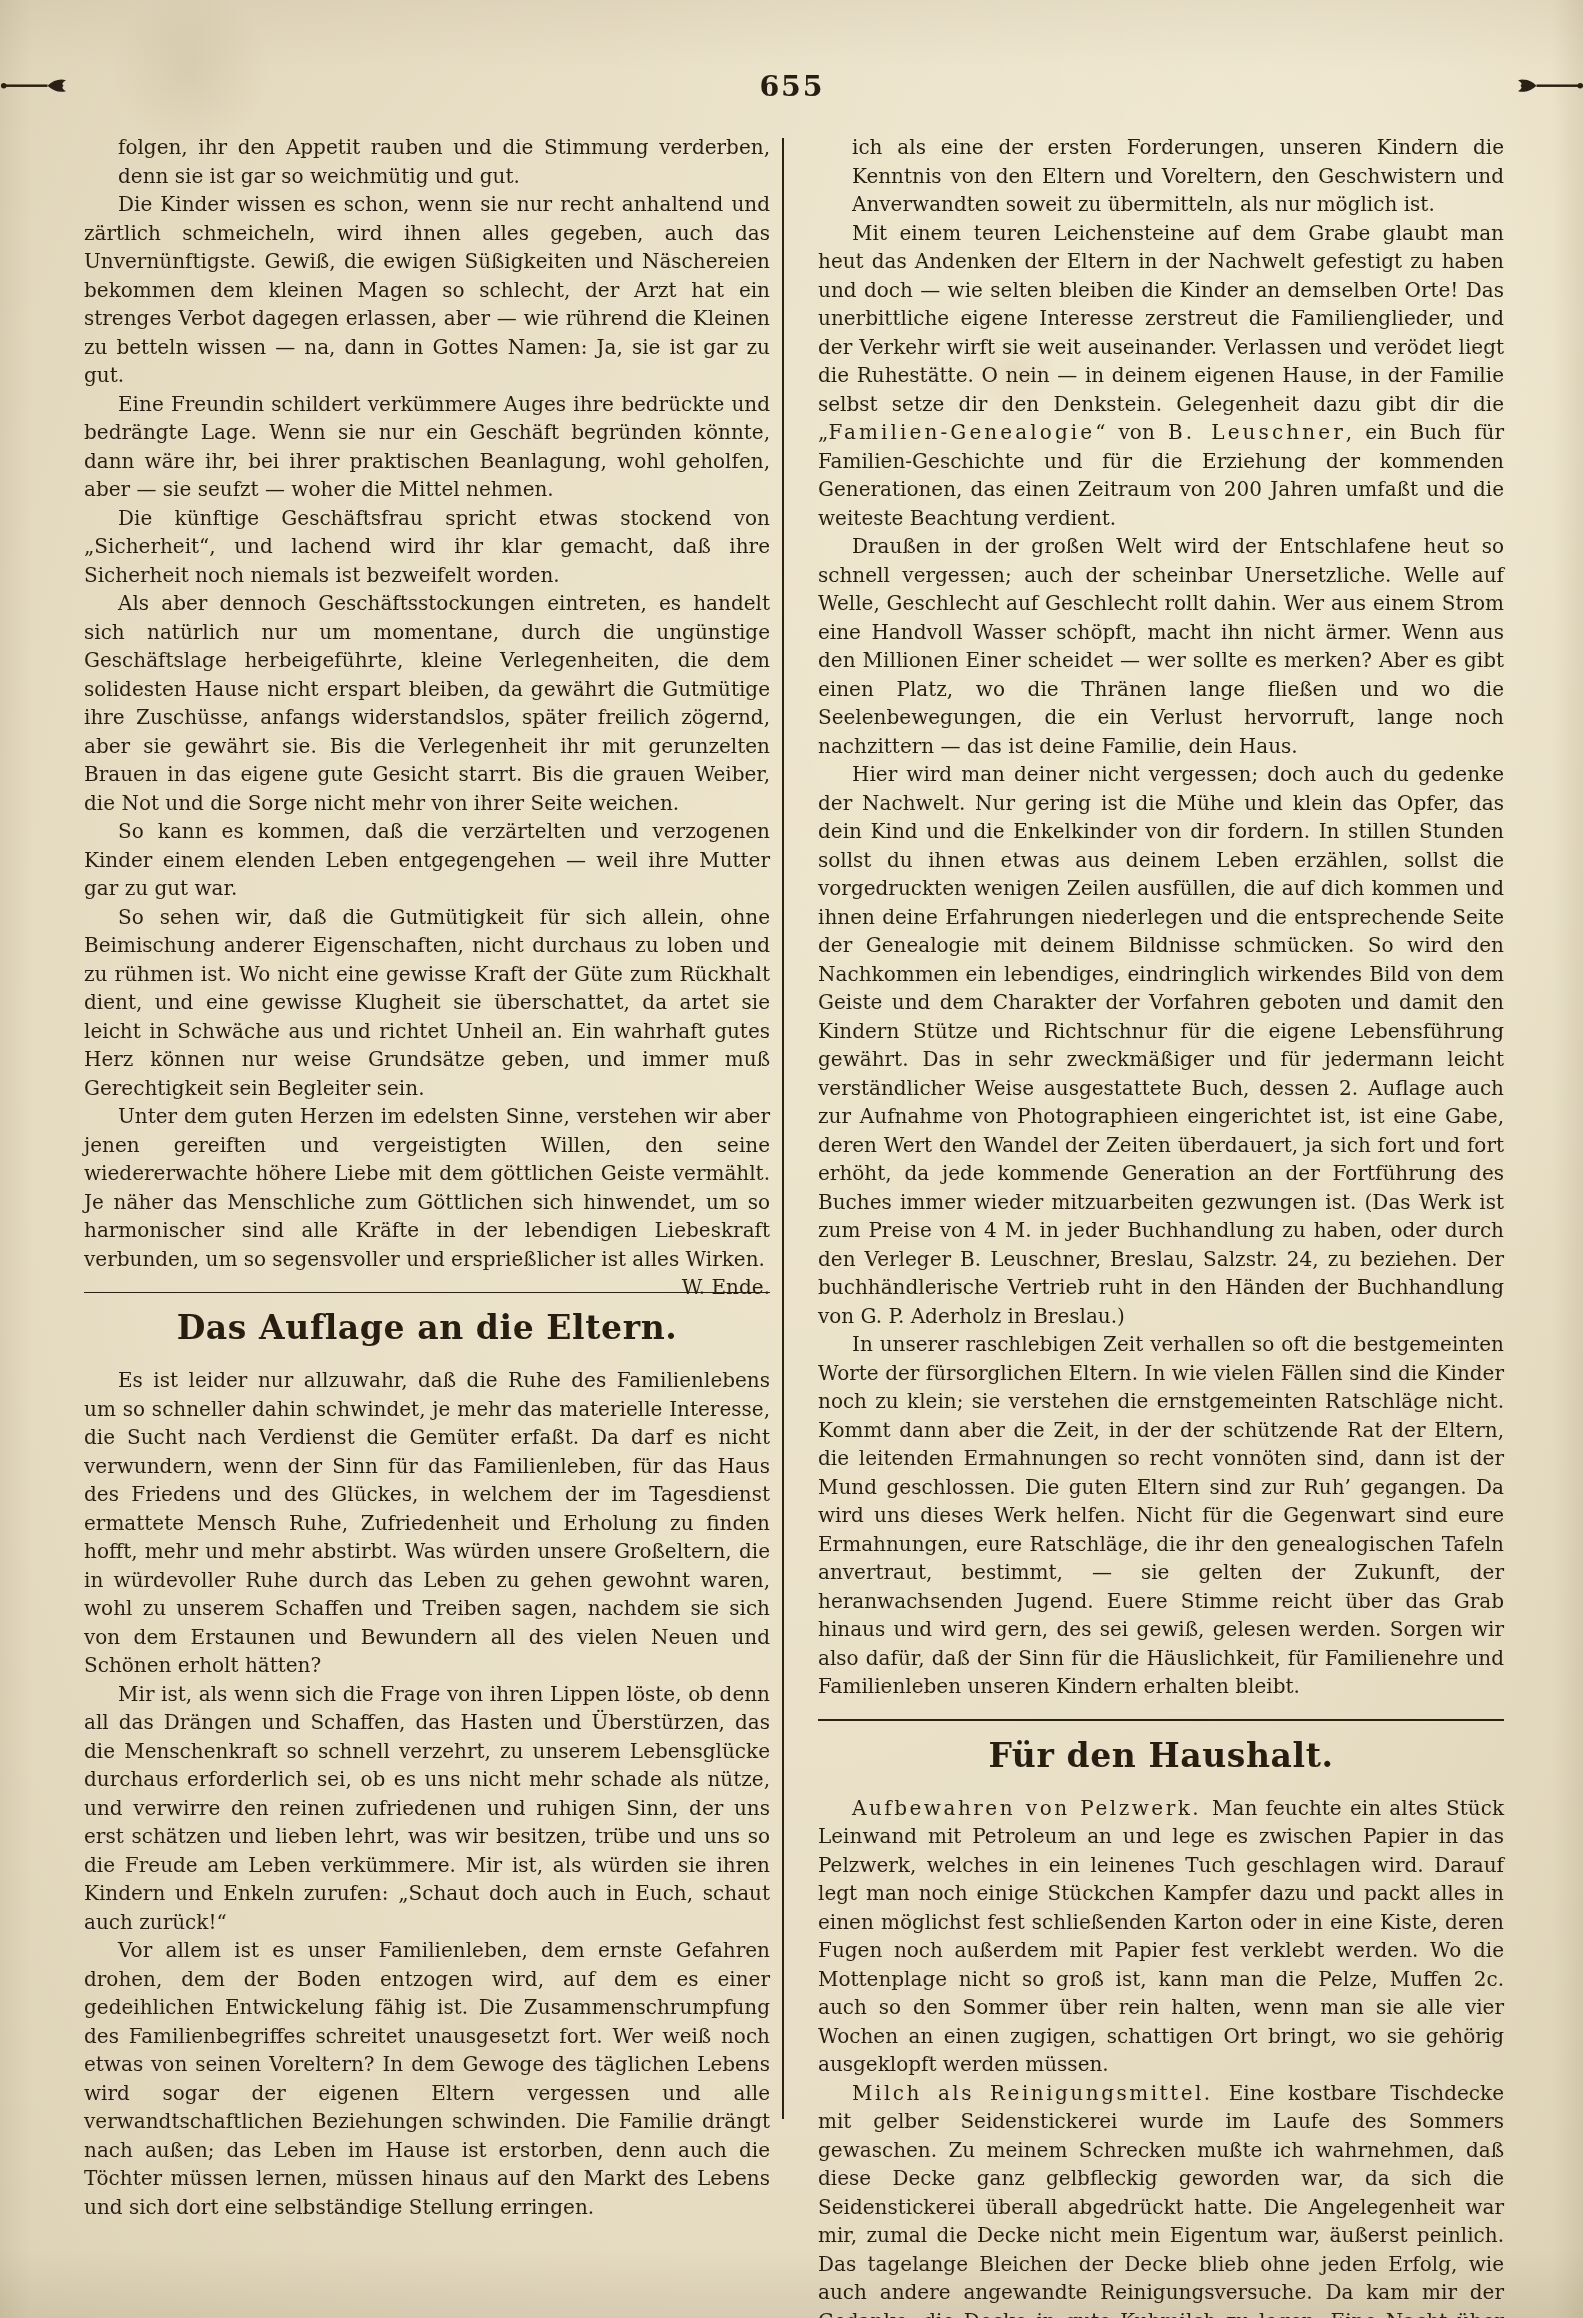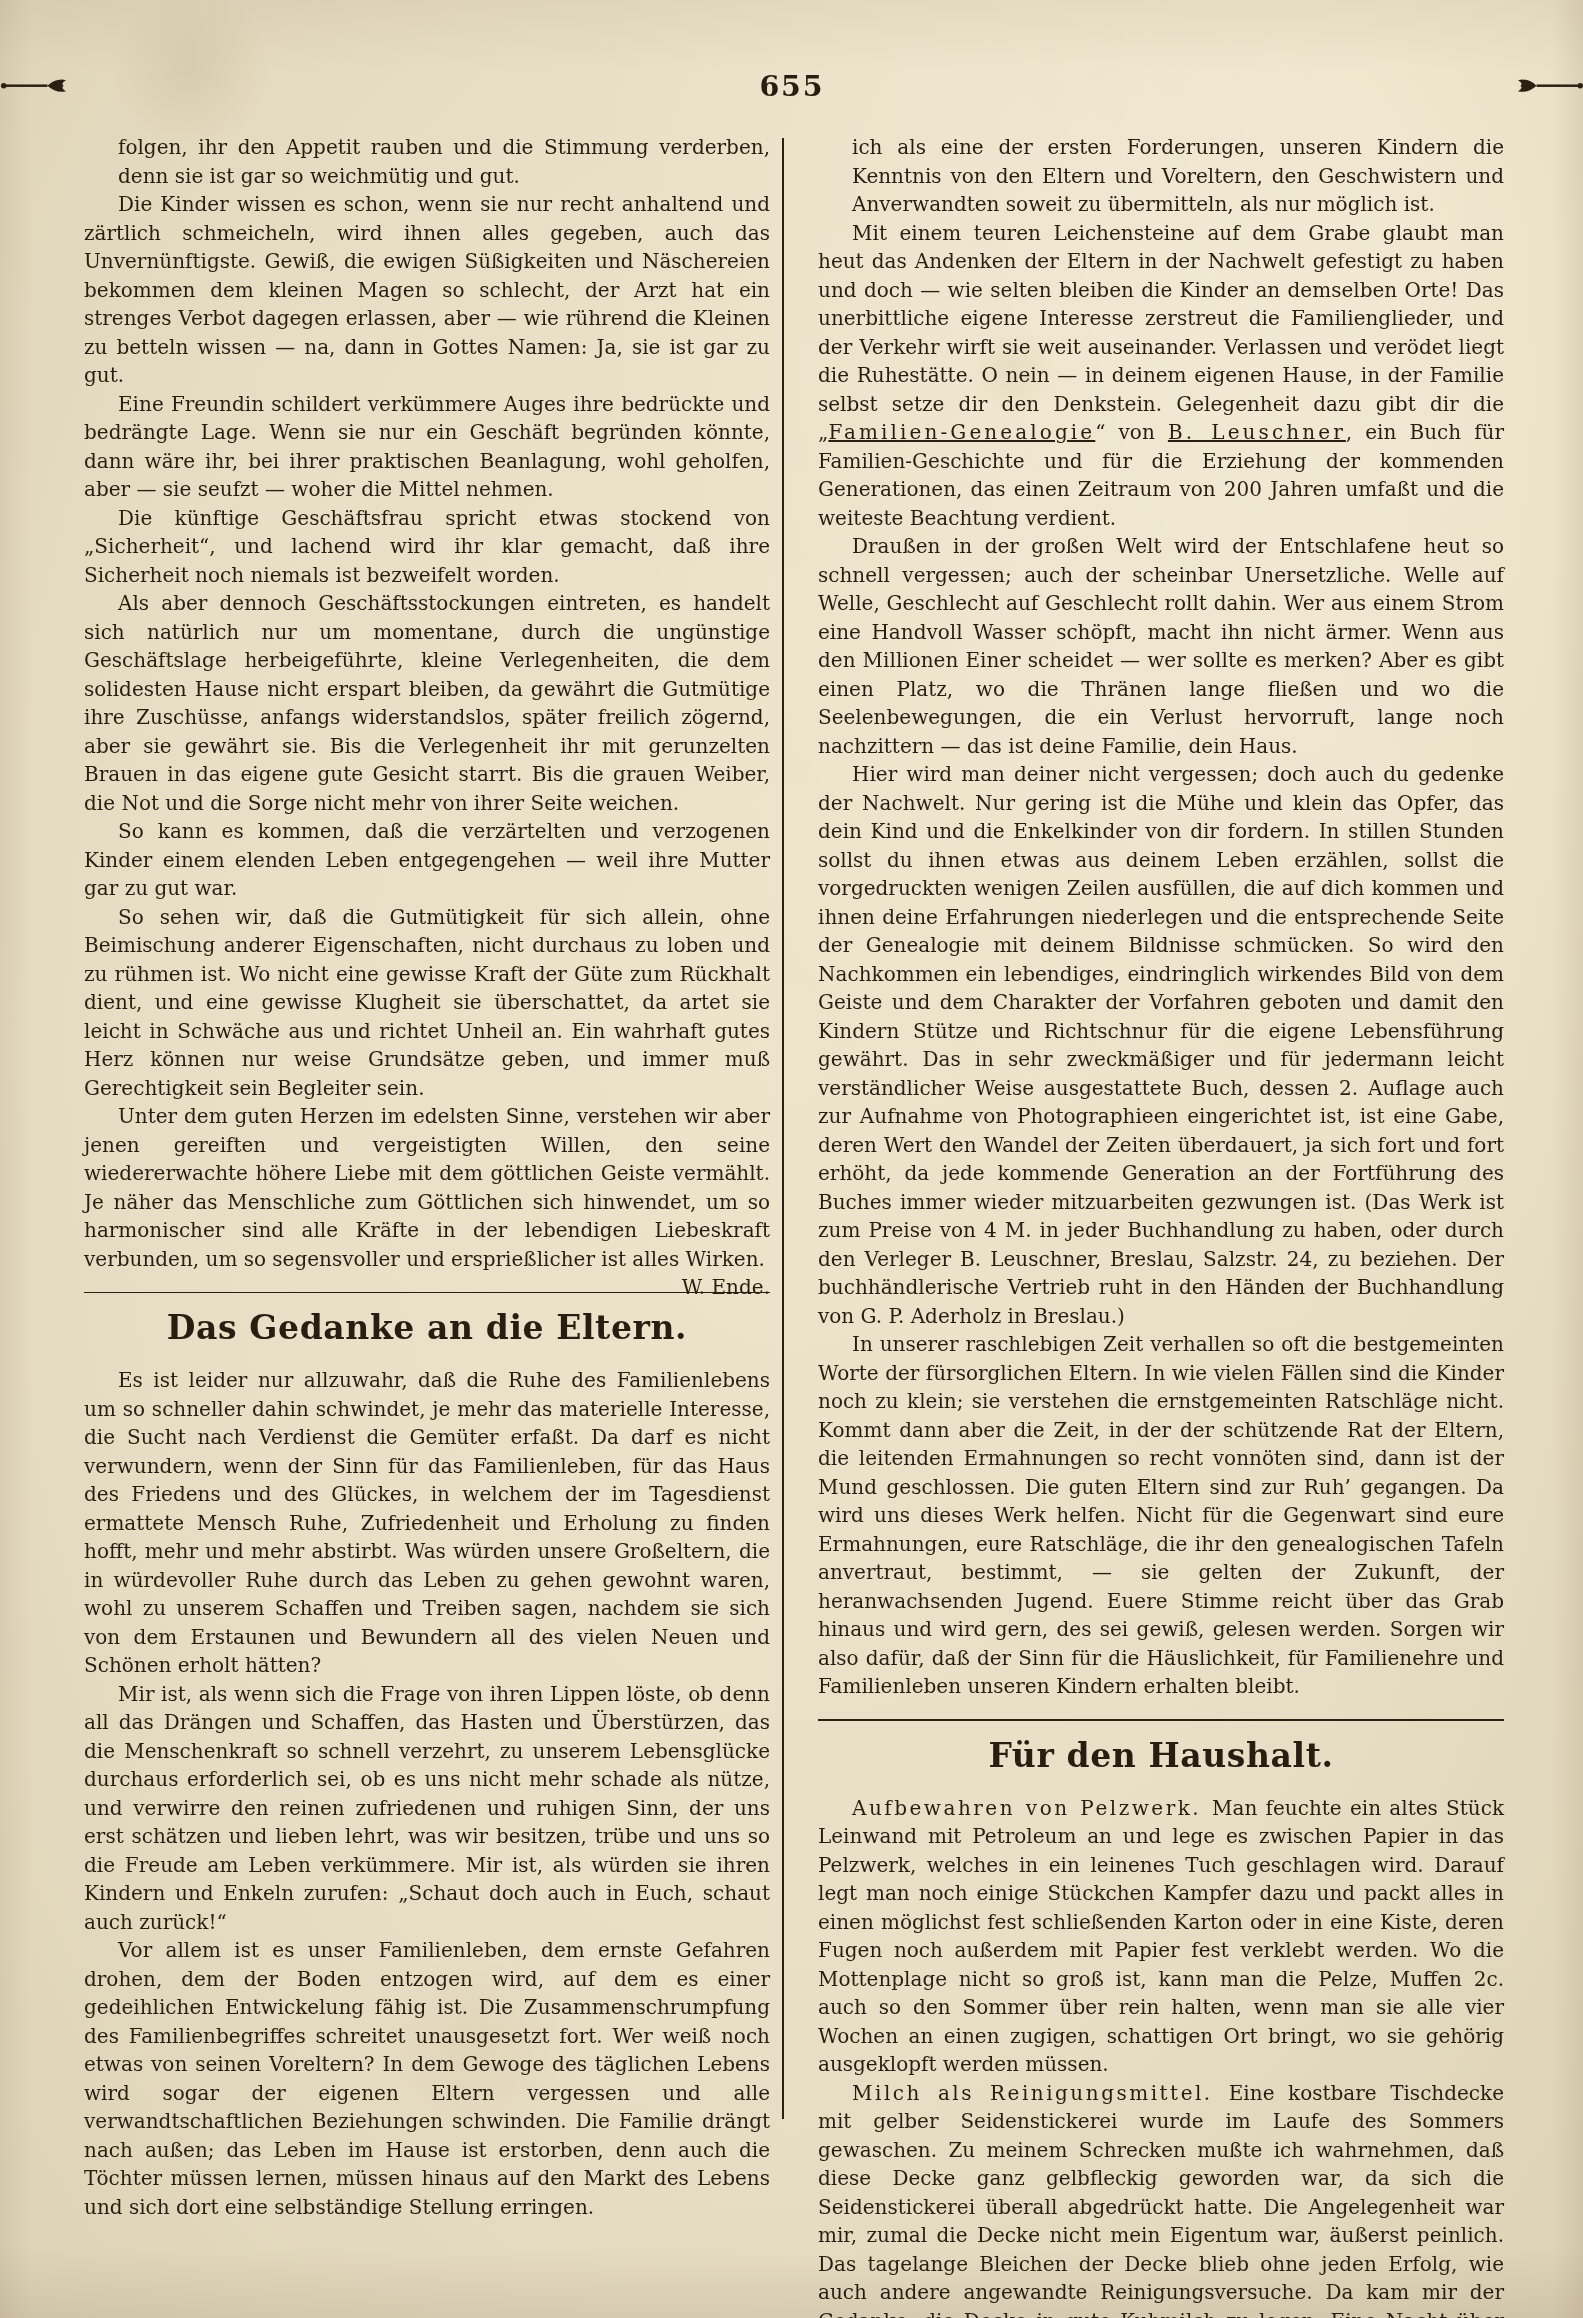--- a/index.html
+++ b/index.html
@@ -40,21 +40,21 @@
   .col-right{left:818px;}
   .para{margin:0;text-indent:34px;}
   .para.noindent{text-indent:0;margin-left:34px;}
   .col-heading{
     font-size:33px;line-height:1.15;font-weight:bold;
     text-align:center;text-indent:0;margin:13.6px 0 18.6px;
     letter-spacing:0.6px;
   }
   .rule{height:1.9px;background:#2a2013;margin:18.6px 0 16px;}
   .lead{font-weight:normal;letter-spacing:2.5px;}
-  .sperr{letter-spacing:3.1px;text-decoration:underline;}
+  .sperr{letter-spacing:3.1px;}
   .signature{float:right;}
 </style>
 </head>
 <body>
 
 <div class="page">
   <div class="texture"></div>
 
   <div class="page-header">
     <svg class="ornament" width="74" height="17.4" viewBox="0 0 120 28">
@@ -75,21 +75,21 @@
   <div class="col col-left">
       <p class="para noindent">folgen, ihr den Appetit rauben und die Stimmung verderben, denn sie ist gar so weichmütig und gut.</p>
       <p class="para">Die Kinder wissen es schon, wenn sie nur recht anhaltend und zärtlich schmeicheln, wird ihnen alles gegeben, auch das Unvernünftigste. Gewiß, die ewigen Süßigkeiten und Näschereien bekommen dem kleinen Magen so schlecht, der Arzt hat ein strenges Verbot dagegen erlassen, aber — wie rührend die Kleinen zu betteln wissen — na, dann in Gottes Namen: Ja, sie ist gar zu gut.</p>
       <p class="para">Eine Freundin schildert verkümmere Auges ihre bedrückte und bedrängte Lage. Wenn sie nur ein Geschäft begründen könnte, dann wäre ihr, bei ihrer praktischen Beanlagung, wohl geholfen, aber — sie seufzt — woher die Mittel nehmen.</p>
       <p class="para">Die künftige Geschäftsfrau spricht etwas stockend von „Sicherheit“, und lachend wird ihr klar gemacht, daß ihre Sicherheit noch niemals ist bezweifelt worden.</p>
       <p class="para">Als aber dennoch Geschäftsstockungen eintreten, es handelt sich natürlich nur um momentane, durch die ungünstige Geschäftslage herbeigeführte, kleine Verlegenheiten, die dem solidesten Hause nicht erspart bleiben, da gewährt die Gutmütige ihre Zuschüsse, anfangs widerstandslos, später freilich zögernd, aber sie gewährt sie. Bis die Verlegenheit ihr mit gerunzelten Brauen in das eigene gute Gesicht starrt. Bis die grauen Weiber, die Not und die Sorge nicht mehr von ihrer Seite weichen.</p>
       <p class="para">So kann es kommen, daß die verzärtelten und verzogenen Kinder einem elenden Leben entgegengehen — weil ihre Mutter gar zu gut war.</p>
       <p class="para">So sehen wir, daß die Gutmütigkeit für sich allein, ohne Beimischung anderer Eigenschaften, nicht durchaus zu loben und zu rühmen ist. Wo nicht eine gewisse Kraft der Güte zum Rückhalt dient, und eine gewisse Klugheit sie überschattet, da artet sie leicht in Schwäche aus und richtet Unheil an. Ein wahrhaft gutes Herz können nur weise Grundsätze geben, und immer muß Gerechtigkeit sein Begleiter sein.</p>
       <p class="para">Unter dem guten Herzen im edelsten Sinne, verstehen wir aber jenen gereiften und vergeistigten Willen, den seine wiedererwachte höhere Liebe mit dem göttlichen Geiste vermählt. Je näher das Menschliche zum Göttlichen sich hinwendet, um so harmonischer sind alle Kräfte in der lebendigen Liebeskraft verbunden, um so segensvoller und ersprießlicher ist alles Wirken.<span class="signature">W. Ende.</span></p>
       <div class="rule"></div>
-      <h2 class="col-heading">Das Gedanke an die Eltern.</h2>
+      <h2 class="col-heading">Das Auflage an die Eltern.</h2>
       <p class="para">Es ist leider nur allzuwahr, daß die Ruhe des Familienlebens um so schneller dahin schwindet, je mehr das materielle Interesse, die Sucht nach Verdienst die Gemüter erfaßt. Da darf es nicht verwundern, wenn der Sinn für das Familienleben, für das Haus des Friedens und des Glückes, in welchem der im Tagesdienst ermattete Mensch Ruhe, Zufriedenheit und Erholung zu finden hofft, mehr und mehr abstirbt. Was würden unsere Großeltern, die in würdevoller Ruhe durch das Leben zu gehen gewohnt waren, wohl zu unserem Schaffen und Treiben sagen, nachdem sie sich von dem Erstaunen und Bewundern all des vielen Neuen und Schönen erholt hätten?</p>
       <p class="para">Mir ist, als wenn sich die Frage von ihren Lippen löste, ob denn all das Drängen und Schaffen, das Hasten und Überstürzen, das die Menschenkraft so schnell verzehrt, zu unserem Lebensglücke durchaus erforderlich sei, ob es uns nicht mehr schade als nütze, und verwirre den reinen zufriedenen und ruhigen Sinn, der uns erst schätzen und lieben lehrt, was wir besitzen, trübe und uns so die Freude am Leben verkümmere. Mir ist, als würden sie ihren Kindern und Enkeln zurufen: „Schaut doch auch in Euch, schaut auch zurück!“</p>
       <p class="para">Vor allem ist es unser Familienleben, dem ernste Gefahren drohen, dem der Boden entzogen wird, auf dem es einer gedeihlichen Entwickelung fähig ist. Die Zusammenschrumpfung des Familienbegriffes schreitet unausgesetzt fort. Wer weiß noch etwas von seinen Voreltern? In dem Gewoge des täglichen Lebens wird sogar der eigenen Eltern vergessen und alle verwandtschaftlichen Beziehungen schwinden. Die Familie drängt nach außen; das Leben im Hause ist erstorben, denn auch die Töchter müssen lernen, müssen hinaus auf den Markt des Lebens und sich dort eine selbständige Stellung erringen.</p>
     </div>
   <div class="col col-right">
       <p class="para noindent">ich als eine der ersten Forderungen, unseren Kindern die Kenntnis von den Eltern und Voreltern, den Geschwistern und Anverwandten soweit zu übermitteln, als nur möglich ist.</p>
       <p class="para">Mit einem teuren Leichensteine auf dem Grabe glaubt man heut das Andenken der Eltern in der Nachwelt gefestigt zu haben und doch — wie selten bleiben die Kinder an demselben Orte! Das unerbittliche eigene Interesse zerstreut die Familienglieder, und der Verkehr wirft sie weit auseinander. Verlassen und verödet liegt die Ruhestätte. O nein — in deinem eigenen Hause, in der Familie selbst setze dir den Denkstein. Gelegenheit dazu gibt dir die „<span class="sperr">Familien-Genealogie</span>“ von <span class="sperr">B. Leuschner</span>, ein Buch für Familien-Geschichte und für die Erziehung der kommenden Generationen, das einen Zeitraum von 200 Jahren umfaßt und die weiteste Beachtung verdient.</p>
       <p class="para">Draußen in der großen Welt wird der Entschlafene heut so schnell vergessen; auch der scheinbar Unersetzliche. Welle auf Welle, Geschlecht auf Geschlecht rollt dahin. Wer aus einem Strom eine Handvoll Wasser schöpft, macht ihn nicht ärmer. Wenn aus den Millionen Einer scheidet — wer sollte es merken? Aber es gibt einen Platz, wo die Thränen lange fließen und wo die Seelenbewegungen, die ein Verlust hervorruft, lange noch nachzittern — das ist deine Familie, dein Haus.</p>
       <p class="para">Hier wird man deiner nicht vergessen; doch auch du gedenke der Nachwelt. Nur gering ist die Mühe und klein das Opfer, das dein Kind und die Enkelkinder von dir fordern. In stillen Stunden sollst du ihnen etwas aus deinem Leben erzählen, sollst die vorgedruckten wenigen Zeilen ausfüllen, die auf dich kommen und ihnen deine Erfahrungen niederlegen und die entsprechende Seite der Genealogie mit deinem Bildnisse schmücken. So wird den Nachkommen ein lebendiges, eindringlich wirkendes Bild von dem Geiste und dem Charakter der Vorfahren geboten und damit den Kindern Stütze und Richtschnur für die eigene Lebensführung gewährt. Das in sehr zweckmäßiger und für jedermann leicht verständlicher Weise ausgestattete Buch, dessen 2. Auflage auch zur Aufnahme von Photographieen eingerichtet ist, ist eine Gabe, deren Wert den Wandel der Zeiten überdauert, ja sich fort und fort erhöht, da jede kommende Generation an der Fortführung des Buches immer wieder mitzuarbeiten gezwungen ist. (Das Werk ist zum Preise von 4 M. in jeder Buchhandlung zu haben, oder durch den Verleger B. Leuschner, Breslau, Salzstr. 24, zu beziehen. Der buchhändlerische Vertrieb ruht in den Händen der Buchhandlung von G. P. Aderholz in Breslau.)</p>
       <p class="para">In unserer raschlebigen Zeit verhallen so oft die bestgemeinten Worte der fürsorglichen Eltern. In wie vielen Fällen sind die Kinder noch zu klein; sie verstehen die ernstgemeinten Ratschläge nicht. Kommt dann aber die Zeit, in der der schützende Rat der Eltern, die leitenden Ermahnungen so recht vonnöten sind, dann ist der Mund geschlossen. Die guten Eltern sind zur Ruh’ gegangen. Da wird uns dieses Werk helfen. Nicht für die Gegenwart sind eure Ermahnungen, eure Ratschläge, die ihr den genealogischen Tafeln anvertraut, bestimmt, — sie gelten der Zukunft, der heranwachsenden Jugend. Euere Stimme reicht über das Grab hinaus und wird gern, des sei gewiß, gelesen werden. Sorgen wir also dafür, daß der Sinn für die Häuslichkeit, für Familienehre und Familienleben unseren Kindern erhalten bleibt.</p>

